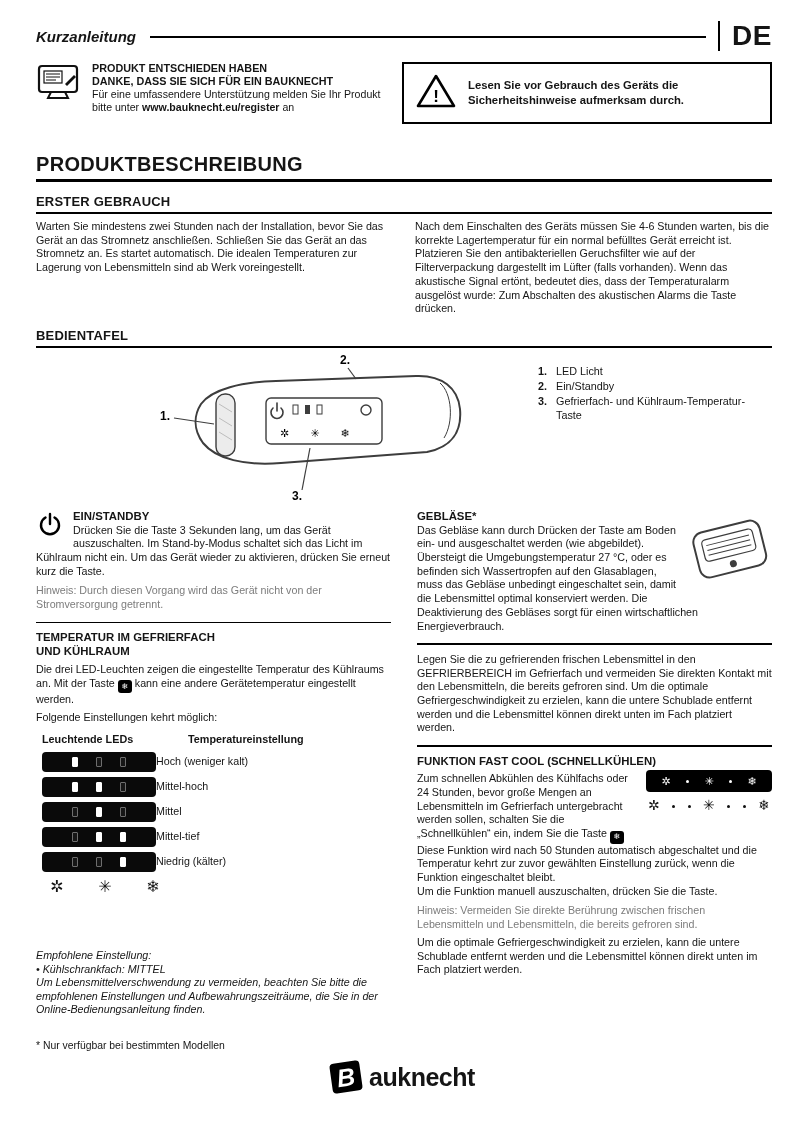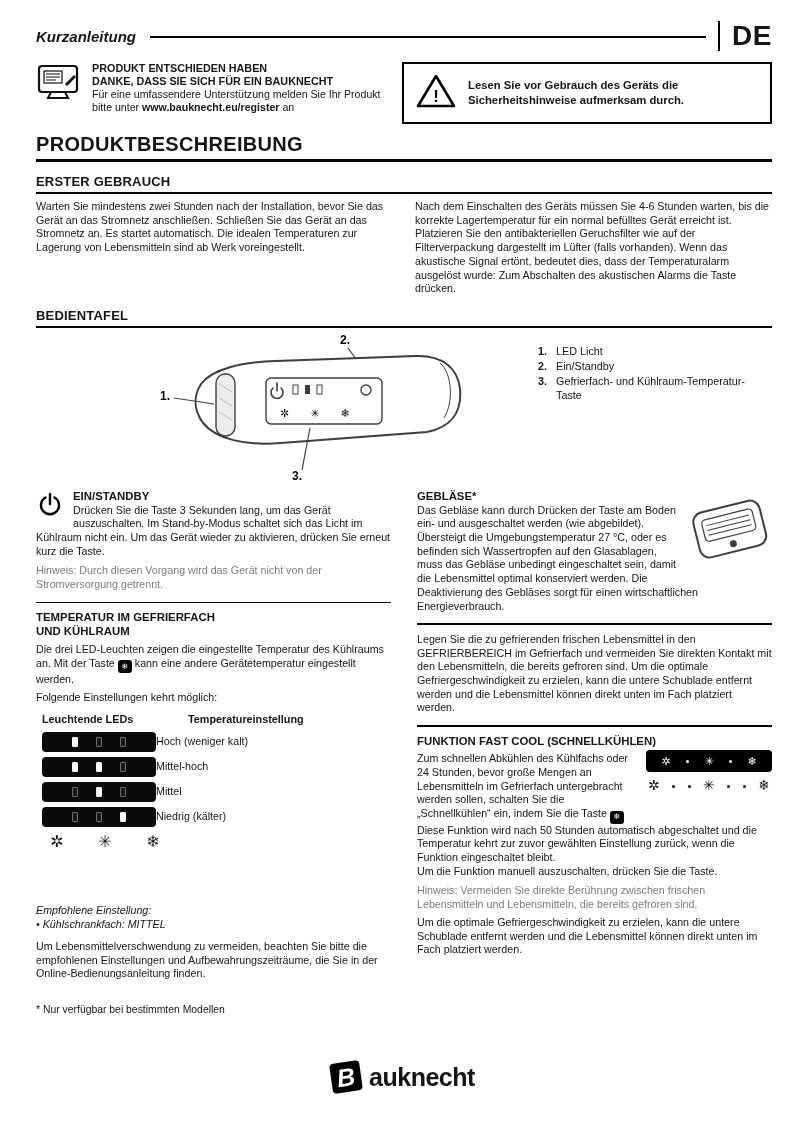--- a/index.html
+++ b/index.html
@@ -16,21 +16,21 @@
   .hdr-de{font-size:28px;font-weight:bold;letter-spacing:.5px}
 
   
   .intro{display:flex;align-items:flex-start;margin-top:10px}
   .thanks{margin-left:10px;width:292px;font-size:10.6px;line-height:13.4px}
   .thanks-title{font-weight:bold;font-size:10.8px;line-height:13px}
   .link{font-weight:bold}
   .safety{margin-left:18px;flex:1;border:2px solid #000;padding:9px 12px;display:flex;align-items:center;min-height:54px}
   .safety-text{font-weight:bold;font-size:11.3px;line-height:15px;margin-left:12px}
 
-  .h1{margin-top:9px;font-size:20px;font-weight:bold;letter-spacing:.3px}
+  .h1{margin-top:29px;font-size:20px;font-weight:bold;letter-spacing:.3px}
   .h1-rule{height:3px;background:#000;margin-top:3px}
   .h2{margin-top:12px;font-size:13px;font-weight:bold;letter-spacing:.2px}
   .h2-rule{height:2px;background:#000;margin-top:3px}
 
   .cols{display:grid;grid-template-columns:1fr 1fr;column-gap:22px;margin-top:6px;
         font-size:10.7px;line-height:13.7px}
 
   
   .panel-area{position:relative;height:152px;margin-top:4px}
   .panel-svg{position:absolute;left:108px;top:0}
@@ -57,21 +57,21 @@
   .led-head .c1{width:152px;padding-left:6px}
   .trow{display:flex;align-items:center;margin-top:5px}
   .pill{width:114px;height:20px;background:#0a0a0a;border-radius:4px;display:flex;
         align-items:center;justify-content:space-evenly;padding:0 12px;margin-left:6px;flex:none}
   .led{width:6px;height:10px;border:1px solid #6e6e6e;background:#161616;border-radius:1px}
   .led.lit{background:#fff;border-color:#fff}
   .tlabel{}
   .snowrow{width:126px;margin:8px 0 0 6px;display:flex;justify-content:space-between;
            padding:0 8px;font-size:16px;font-family:"DejaVu Sans",sans-serif}
   .reco{margin-top:54px;font-style:italic;line-height:14px}
-  .reco-para{margin-top:9px;}
+  .reco-para{font-style:italic}
   .footnote{margin-top:22px;font-size:10.4px}
 
   
   .fan-img{float:right;margin:2px 0 4px 8px}
   .fc-img{float:right;width:126px;margin:2px 0 6px 10px}
   .fc-strip{height:22px;background:#000;border-radius:4px;display:flex;align-items:center;
             justify-content:space-evenly;color:#fff;font-size:11px;font-family:"DejaVu Sans",sans-serif}
   .wdot{width:3px;height:3px;background:#fff;border-radius:50%}
   .fc-legend{margin-top:7px;display:flex;justify-content:space-between;align-items:center;
              font-size:14px;padding:0 2px;font-family:"DejaVu Sans",sans-serif;color:#111}
@@ -227,20 +227,28 @@
             <span class="pill">
                 <span class="led"></span>
                 <span class="led lit"></span>
                 <span class="led"></span>
               </span>
             <span class="tlabel">Mittel</span>
           </div>
           <div class="trow">
             <span class="pill">
                 <span class="led"></span>
+                <span class="led lit"></span>
+                <span class="led lit"></span>
+              </span>
+            <span class="tlabel">Mittel-tief</span>
+          </div>
+          <div class="trow">
+            <span class="pill">
+                <span class="led"></span>
                 <span class="led"></span>
                 <span class="led lit"></span>
               </span>
             <span class="tlabel">Niedrig (kälter)</span>
           </div>
 
           <div class="snowrow">
             <span>✲</span>
             <span>✳</span>
             <span>❄</span>

